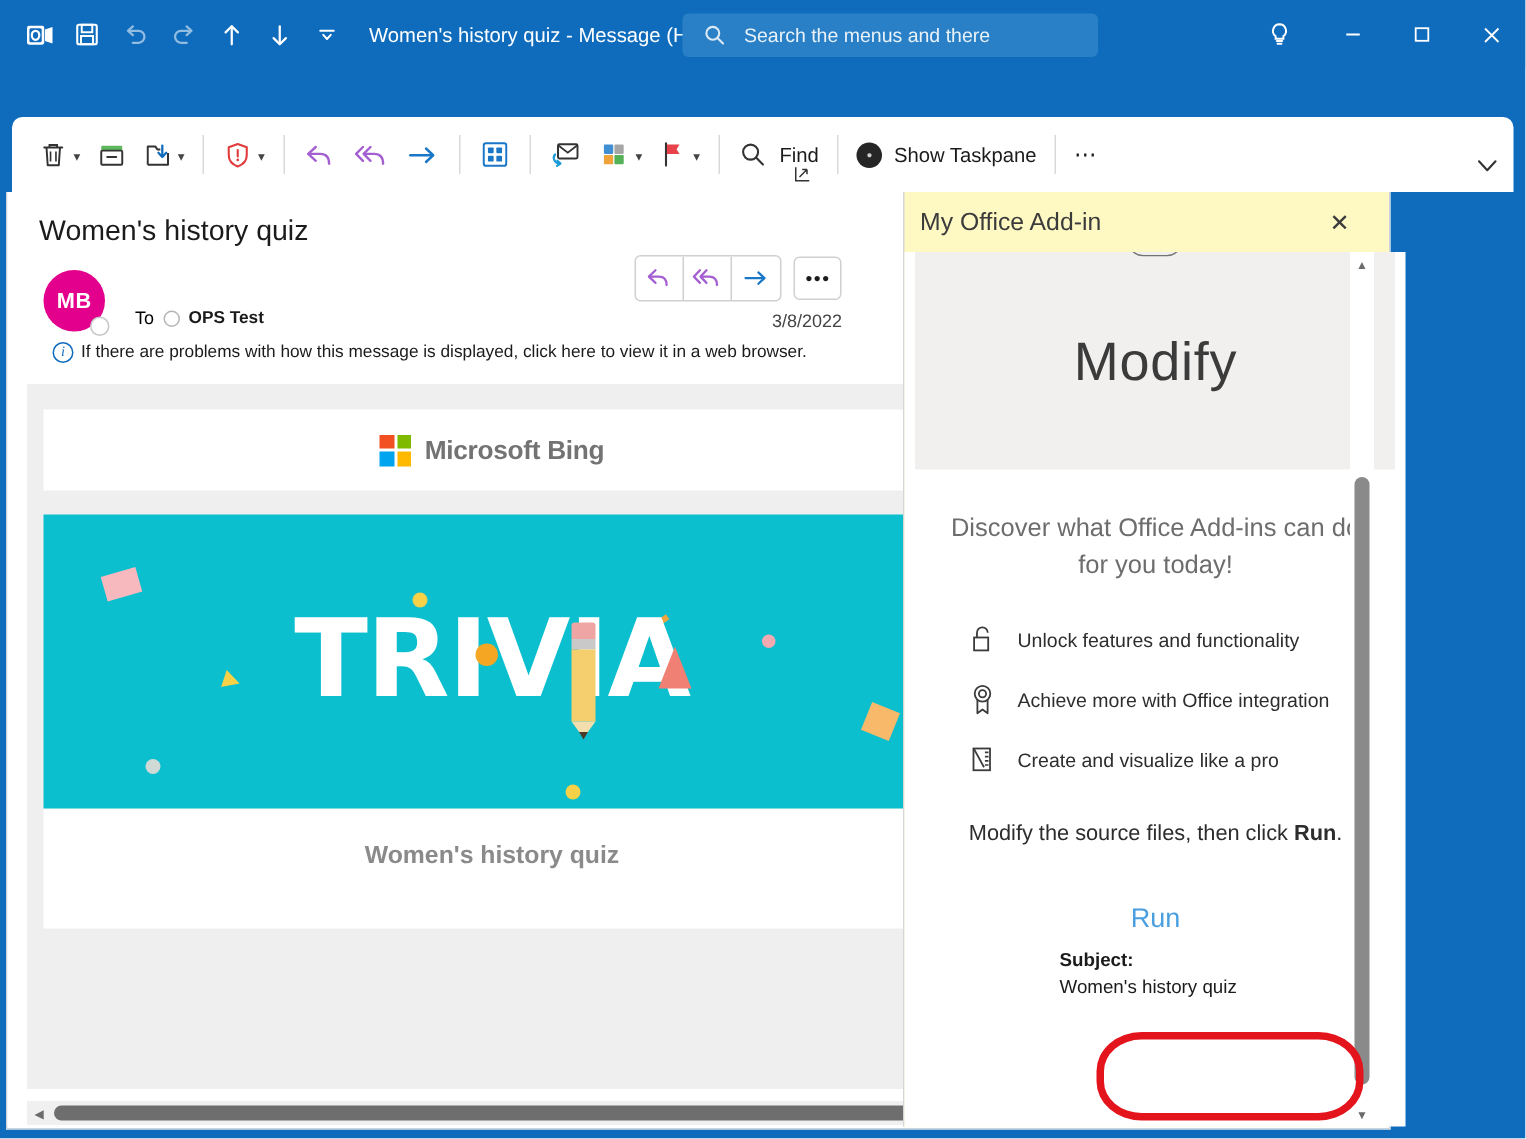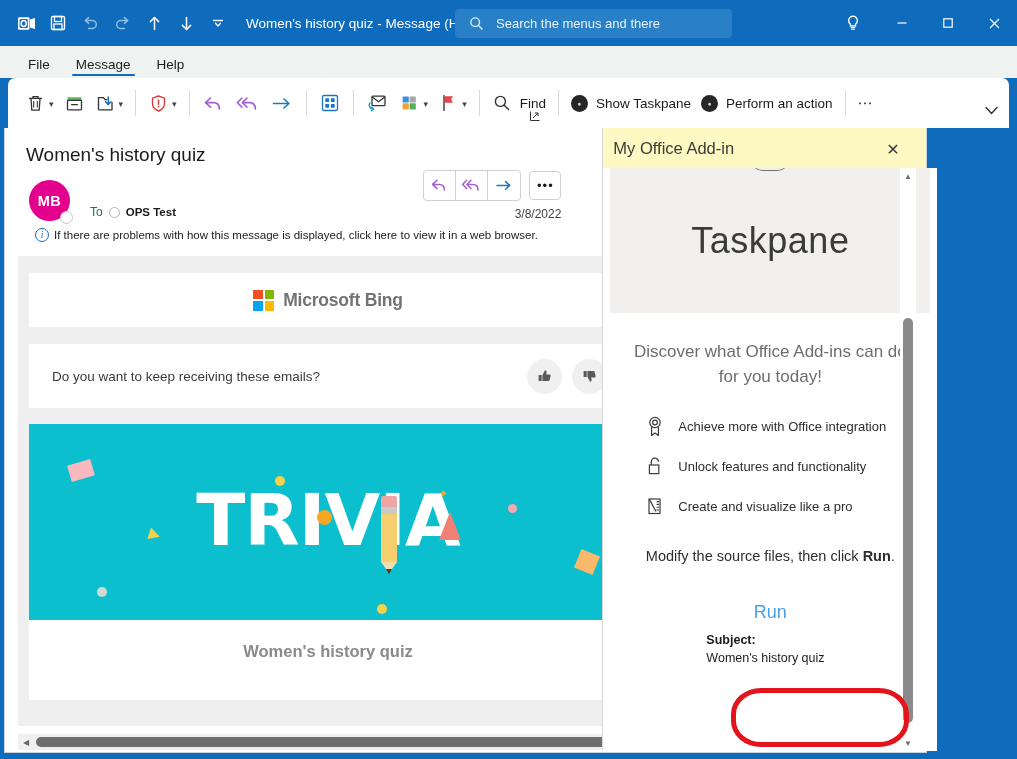--- a/index.html
+++ b/index.html
@@ -158,21 +158,21 @@
   }
   .sender-line {
     position: absolute; left: 85px; top: 55px;
     font-size: 14px; color: #1b1b1b;
   }
   .to-line {
     position: absolute; left: 85px; top: 77px;
     font-size: 12px; color: #1b1b1b;
     display: flex; align-items: center; gap: 6px;
   }
-  .to-line .to-lbl { color: #15803d; }
+  .to-line .to-lbl { color: #000000; }
   .to-line .recip-dot {
     width: 11px; height: 11px; border-radius: 50%;
     background: #fff; border: 1.3px solid #b6b6b6;
   }
   .to-line .recip { font-weight: bold; font-size: 11.5px; }
   .actions {
     position: absolute; right: 41px; top: 42px;
     display: flex; align-items: center; gap: 8px;
   }
   .act-group {
@@ -515,25 +515,20 @@
           </svg>
       </div>
       <div class="win-btn">
         <svg width="13" height="13" viewBox="0 0 13 13">
             <path d="M2 2 L11 11 M11 2 L2 11" stroke="#fff" stroke-width="1.2"></path>
           </svg>
       </div>
     </div>
   </div>
 
-  <div class="ribbon-tabs">
-    <div class="rtab">File</div>
-    <div class="rtab active">Message</div>
-    <div class="rtab">Help</div>
-  </div>
 
   <div class="ribbon">
 
     <div class="rb-item">
       <svg width="21" height="21" viewBox="0 0 21 21">
           <path d="M4.5 5.3 h12" stroke="#333" stroke-width="1.3" stroke-linecap="round"></path>
           <path d="M8 5.3 V3.6 h5 V5.3" fill="none" stroke="#333" stroke-width="1.3"></path>
           <path d="M6 5.3 L6.8 17.2 h7.4 L15 5.3" fill="none" stroke="#333" stroke-width="1.3" stroke-linejoin="round"></path>
           <path d="M8.7 8 v6.6 M12.3 8 v6.6" stroke="#333" stroke-width="1.1"></path>
         </svg>
@@ -644,24 +639,20 @@
       <span class="lbl">Find</span>
     </div>
 
     <div class="rb-sep"></div>
 
     <div class="rb-item">
       <span class="addin-dot">●</span>
       <span class="lbl">Show Taskpane</span>
     </div>
 
-    <div class="rb-item">
-      <span class="addin-dot">●</span>
-      <span class="lbl">Perform an action</span>
-    </div>
 
     <div class="rb-sep"></div>
 
     <div class="rb-item">
       <span style="font-size:15px;color:#1b1b1b;letter-spacing:2px;">⋯</span>
     </div>
   </div>
 
   <div class="dlg-launcher">
     <svg width="12" height="12" viewBox="0 0 12 12">
@@ -732,35 +723,20 @@
             <span class="ms-squares">
               <i style="background:#f25022"></i>
                 <i style="background:#7fba00"></i>
                 <i style="background:#00a4ef"></i>
                 <i style="background:#ffb900"></i>
             </span>
             <span class="bing-word">Microsoft Bing</span>
           </div>
         </div>
 
-        <div class="body-card feedback-card">
-          <span class="fb-q">Do you want to keep receiving these emails?</span>
-          <span class="fb-btn">
-            <svg width="16" height="16" viewBox="0 0 16 16">
-                <path d="M5.4 7.2 L8 2.2c1.2 0 1.8.8 1.6 2l-.4 2.3h3.2c.9 0 1.4.7 1.2 1.5l-1 4c-.15.6-.6 1-1.2 1H5.4z" fill="#5a5a5a"></path>
-                <rect x="1.6" y="6.9" width="3.1" height="6.1" rx="0.6" fill="#5a5a5a"></rect>
-              </svg>
-          </span>
-          <span class="fb-btn">
-            <svg width="16" height="16" viewBox="0 0 16 16">
-                <path d="M5.4 8.8 L8 13.8c1.2 0 1.8-.8 1.6-2l-.4-2.3h3.2c.9 0 1.4-.7 1.2-1.5l-1-4c-.15-.6-.6-1-1.2-1H5.4z" fill="#5a5a5a"></path>
-                <rect x="1.6" y="3" width="3.1" height="6.1" rx="0.6" fill="#5a5a5a"></rect>
-              </svg>
-          </span>
-        </div>
 
         <div class="trivia-banner">
           <span class="conf" style="left:40px;top:38px;width:24px;height:17px;background:#f7b9bd;transform:rotate(-16deg);"></span>
           <span class="conf" style="left:246px;top:52px;width:10px;height:10px;border-radius:50%;background:#f7d147;"></span>
           <span class="conf" style="left:407px;top:69px;width:10px;height:4px;background:#f0a53f;transform:rotate(-35deg);"></span>
           <span class="conf" style="left:479px;top:80px;width:9px;height:9px;border-radius:50%;background:#f5aab2;"></span>
           <span class="conf" style="left:548px;top:128px;width:20px;height:20px;background:#f8b96a;transform:rotate(22deg);"></span>
           <span class="conf" style="left:120px;top:105px;width:0;height:0;border-left:11px solid #f7d147;border-top:6px solid transparent;border-bottom:6px solid transparent;transform:rotate(18deg);"></span>
           <span class="conf" style="left:68px;top:163px;width:10px;height:10px;border-radius:50%;background:#cfd9d6;"></span>
           <span class="conf" style="left:348px;top:180px;width:10px;height:10px;border-radius:50%;background:#f7d147;"></span>
@@ -796,43 +772,43 @@
 
     <div class="taskpane">
       <div class="tp-header">
         <span class="tp-title">My Office Add-in</span>
         <span class="tp-close">✕</span>
       </div>
 
       <div class="tp-body">
         <div class="welcome-box">
           <span class="welcome-clip"></span>
-          <span class="welcome-text">Taskpane</span>
+          <span class="welcome-text">Modify</span>
         </div>
 
         <div class="tp-tagline">Discover what Office Add-ins can do for you today!</div>
 
         <div class="feature-list">
+          <div class="feature-row">
+            <svg width="20" height="22" viewBox="0 0 20 22">
+                <path d="M6.3 10 V6.8a3.6 3.6 0 0 1 7.2 0" fill="none" stroke="#3b3b3b" stroke-width="1.2"></path>
+                <rect x="4.4" y="10" width="9.4" height="8.6" fill="none" stroke="#3b3b3b" stroke-width="1.2"></rect>
+              </svg>
+            <span class="f-label">Unlock features and functionality</span>
+          </div>
           <div class="feature-row">
             <svg width="20" height="22" viewBox="0 0 20 22">
                 <circle cx="10" cy="7.5" r="5.2" fill="none" stroke="#3b3b3b" stroke-width="1.2"></circle>
                 <circle cx="10" cy="7.5" r="2.4" fill="none" stroke="#3b3b3b" stroke-width="1.2"></circle>
                 <path d="M6.6 11.6 V20.5 L10 18 L13.4 20.5 V11.6" fill="none" stroke="#3b3b3b" stroke-width="1.2" stroke-linejoin="round"></path>
               </svg>
             <span class="f-label">Achieve more with Office integration</span>
           </div>
           <div class="feature-row">
             <svg width="20" height="22" viewBox="0 0 20 22">
-                <path d="M6.3 10 V6.8a3.6 3.6 0 0 1 7.2 0" fill="none" stroke="#3b3b3b" stroke-width="1.2"></path>
-                <rect x="4.4" y="10" width="9.4" height="8.6" fill="none" stroke="#3b3b3b" stroke-width="1.2"></rect>
-              </svg>
-            <span class="f-label">Unlock features and functionality</span>
-          </div>
-          <div class="feature-row">
-            <svg width="20" height="22" viewBox="0 0 20 22">
                 <rect x="4" y="4" width="11" height="14.5" fill="none" stroke="#3b3b3b" stroke-width="1.2"></rect>
                 <path d="M11.6 6.6 h2.4 M11.6 9.4 h2.4 M11.6 12.2 h2.4 M11.6 15 h2.4" stroke="#3b3b3b" stroke-width="1.1"></path>
                 <path d="M4.4 4.4 L11 16.5" stroke="#3b3b3b" stroke-width="1.2"></path>
               </svg>
             <span class="f-label">Create and visualize like a pro</span>
           </div>
         </div>
 
         <div class="tp-modify">
           <span>Modify the source files, then click </span><b>Run</b><span>.</span>

